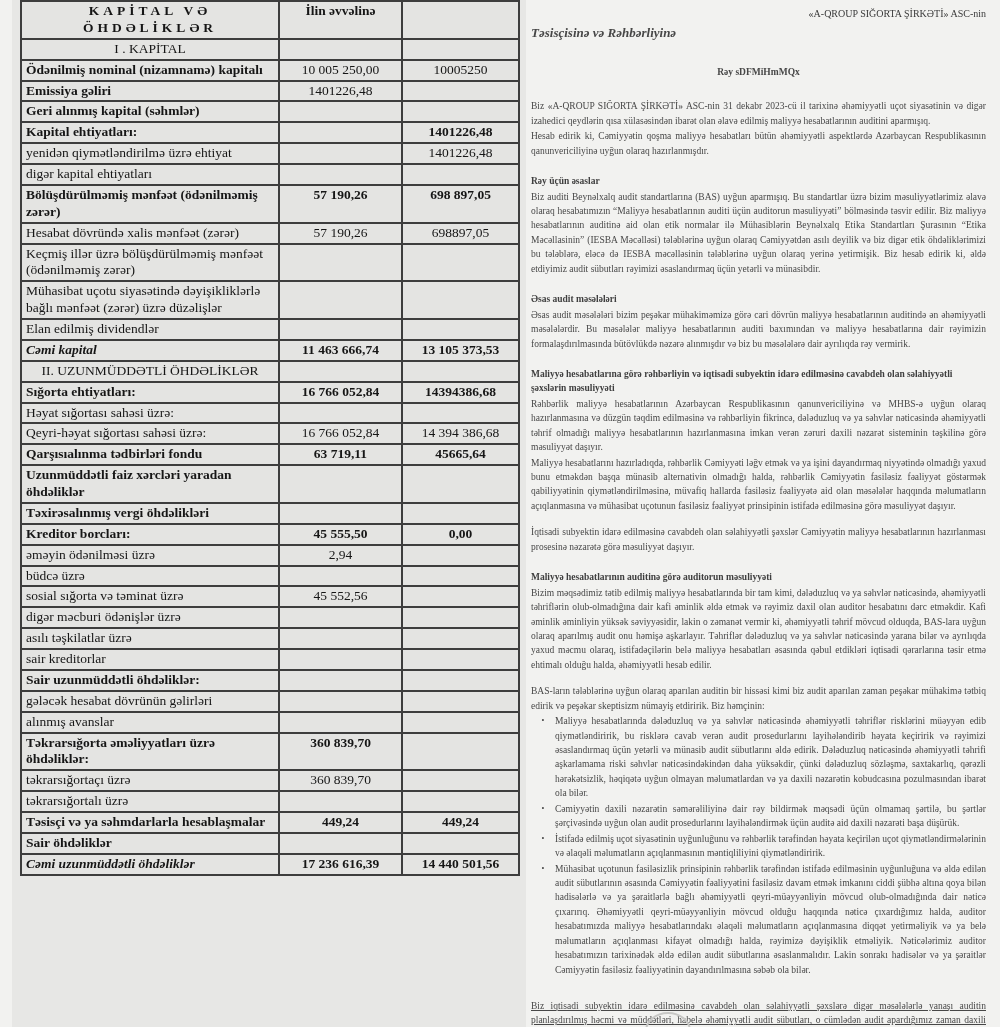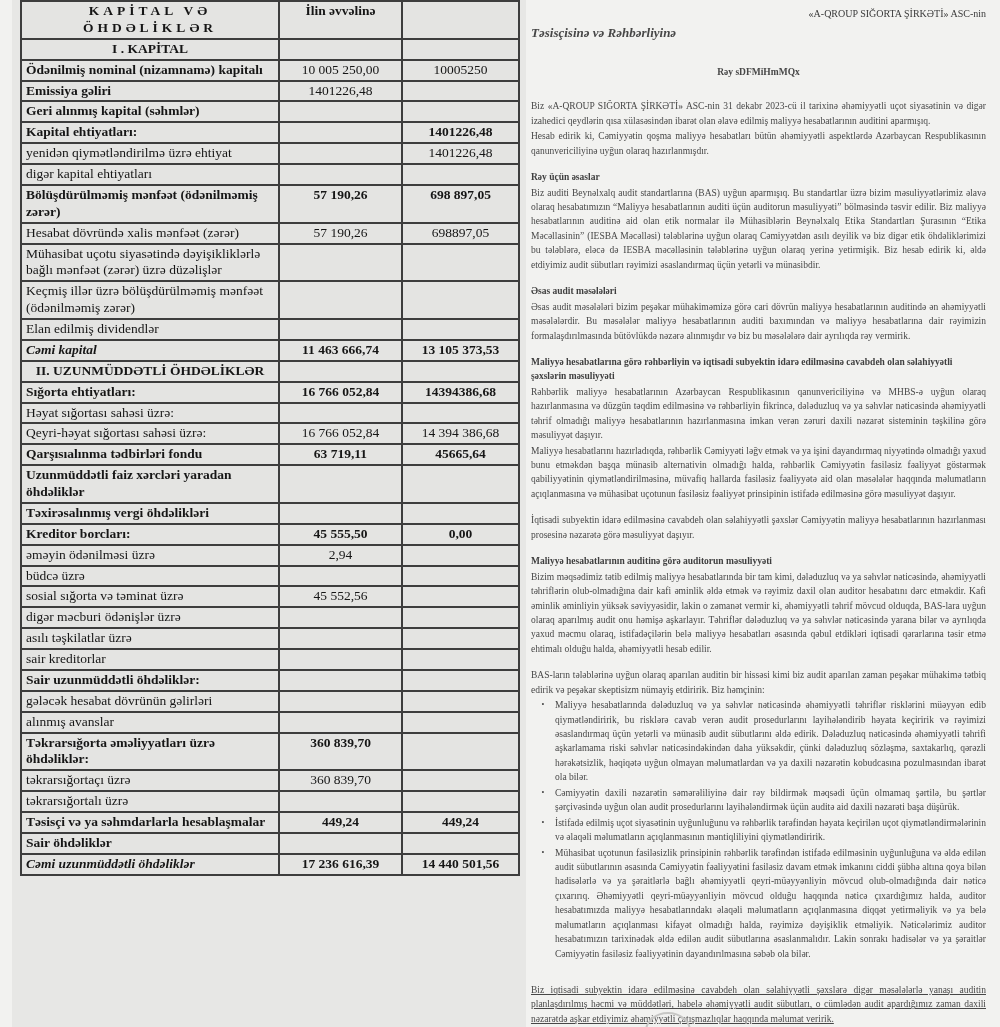--- a/index.html
+++ b/index.html
@@ -23,40 +23,40 @@
     color:#161616;
     font-size:13.5px;line-height:1.25;
     padding:1px 4px;
     vertical-align:top;
     overflow:hidden;
   }
   td.lbl{padding-right:14px;}
   td.num{text-align:center;}
   .bold{font-weight:bold;}
   .bolditalic{font-weight:bold;font-style:italic;margin-top:8px;}
-  .section{font-weight:bold;text-align:center;padding-right:4px !important;}
+  .section{font-weight:normal;text-align:center;padding-right:4px !important;}
   td.main-head{
     font-weight:bold;text-align:center;letter-spacing:4px;
     font-size:14.5px;padding:2px 2px 6px 2px;
   }
   td.col-head{
     font-weight:bold;text-align:center;vertical-align:top;font-size:14px;
     padding-top:2px;
   }
   
   .report{
     position:absolute;left:531px;top:6px;width:455px;
     color:#474747;
     font-size:9.5px;line-height:1.52;
     text-align:justify;
   }
   .rep-title{font-weight:normal;font-size:10px;color:#3a3a3a;margin:0 0 2px 0;text-align:right;}
   .rep-subtitle{font-weight:bold;font-style:italic;font-size:13px;margin:0 0 22px 0;text-align:left;}
   .rep-ref{font-weight:bold;margin:0 0 20px 0;text-align:center;}
-  .rep-heading{font-weight:bold;margin:0 0 1px 0;text-align:left;color:#3f3f3f;}
+  .rep-heading{font-weight:bold;margin:16px 0 1px 0;text-align:left;color:#3f3f3f;}
   .rep-para{margin:0 0 1px 0;}
   .rep-para.gap{margin-bottom:12px;}
   .rep-bullets{margin:0 0 1px 0;padding:0;}
   .rep-bullet{display:flex;margin:0 0 1px 0;}
   .rep-bullet .dot{flex:0 0 24px;text-align:center;font-size:8px;line-height:14px;}
   .rep-bullet .btxt{flex:1;}
   .stamp-arc{
     position:absolute;left:645px;top:1012px;width:42px;height:34px;
     border:2px solid #c7c7c5;border-radius:50%;background:transparent;
   }
@@ -116,26 +116,26 @@
           <td class="lbl bold">Bölüşdürülməmiş mənfəət (ödənilməmiş zərər)</td>
           <td class="num bold">57 190,26</td>
           <td class="num bold">698 897,05</td>
         </tr>
         <tr>
           <td class="lbl ">Hesabat dövründə xalis mənfəət (zərər)</td>
           <td class="num ">57 190,26</td>
           <td class="num ">698897,05</td>
         </tr>
         <tr>
+          <td class="lbl ">Keçmiş illər üzrə bölüşdürülməmiş mənfəət (ödənilməmiş zərər)</td>
+          <td class="num "></td>
+          <td class="num "></td>
+        </tr>
+        <tr>
           <td class="lbl ">Mühasibat uçotu siyasətində dəyişikliklərlə bağlı mənfəət (zərər) üzrə düzəlişlər</td>
-          <td class="num "></td>
-          <td class="num "></td>
-        </tr>
-        <tr>
-          <td class="lbl ">Keçmiş illər üzrə bölüşdürülməmiş mənfəət (ödənilməmiş zərər)</td>
           <td class="num "></td>
           <td class="num "></td>
         </tr>
         <tr>
           <td class="lbl ">Elan edilmiş dividendlər</td>
           <td class="num "></td>
           <td class="num "></td>
         </tr>
         <tr>
           <td class="lbl bolditalic">Cəmi kapital</td>

